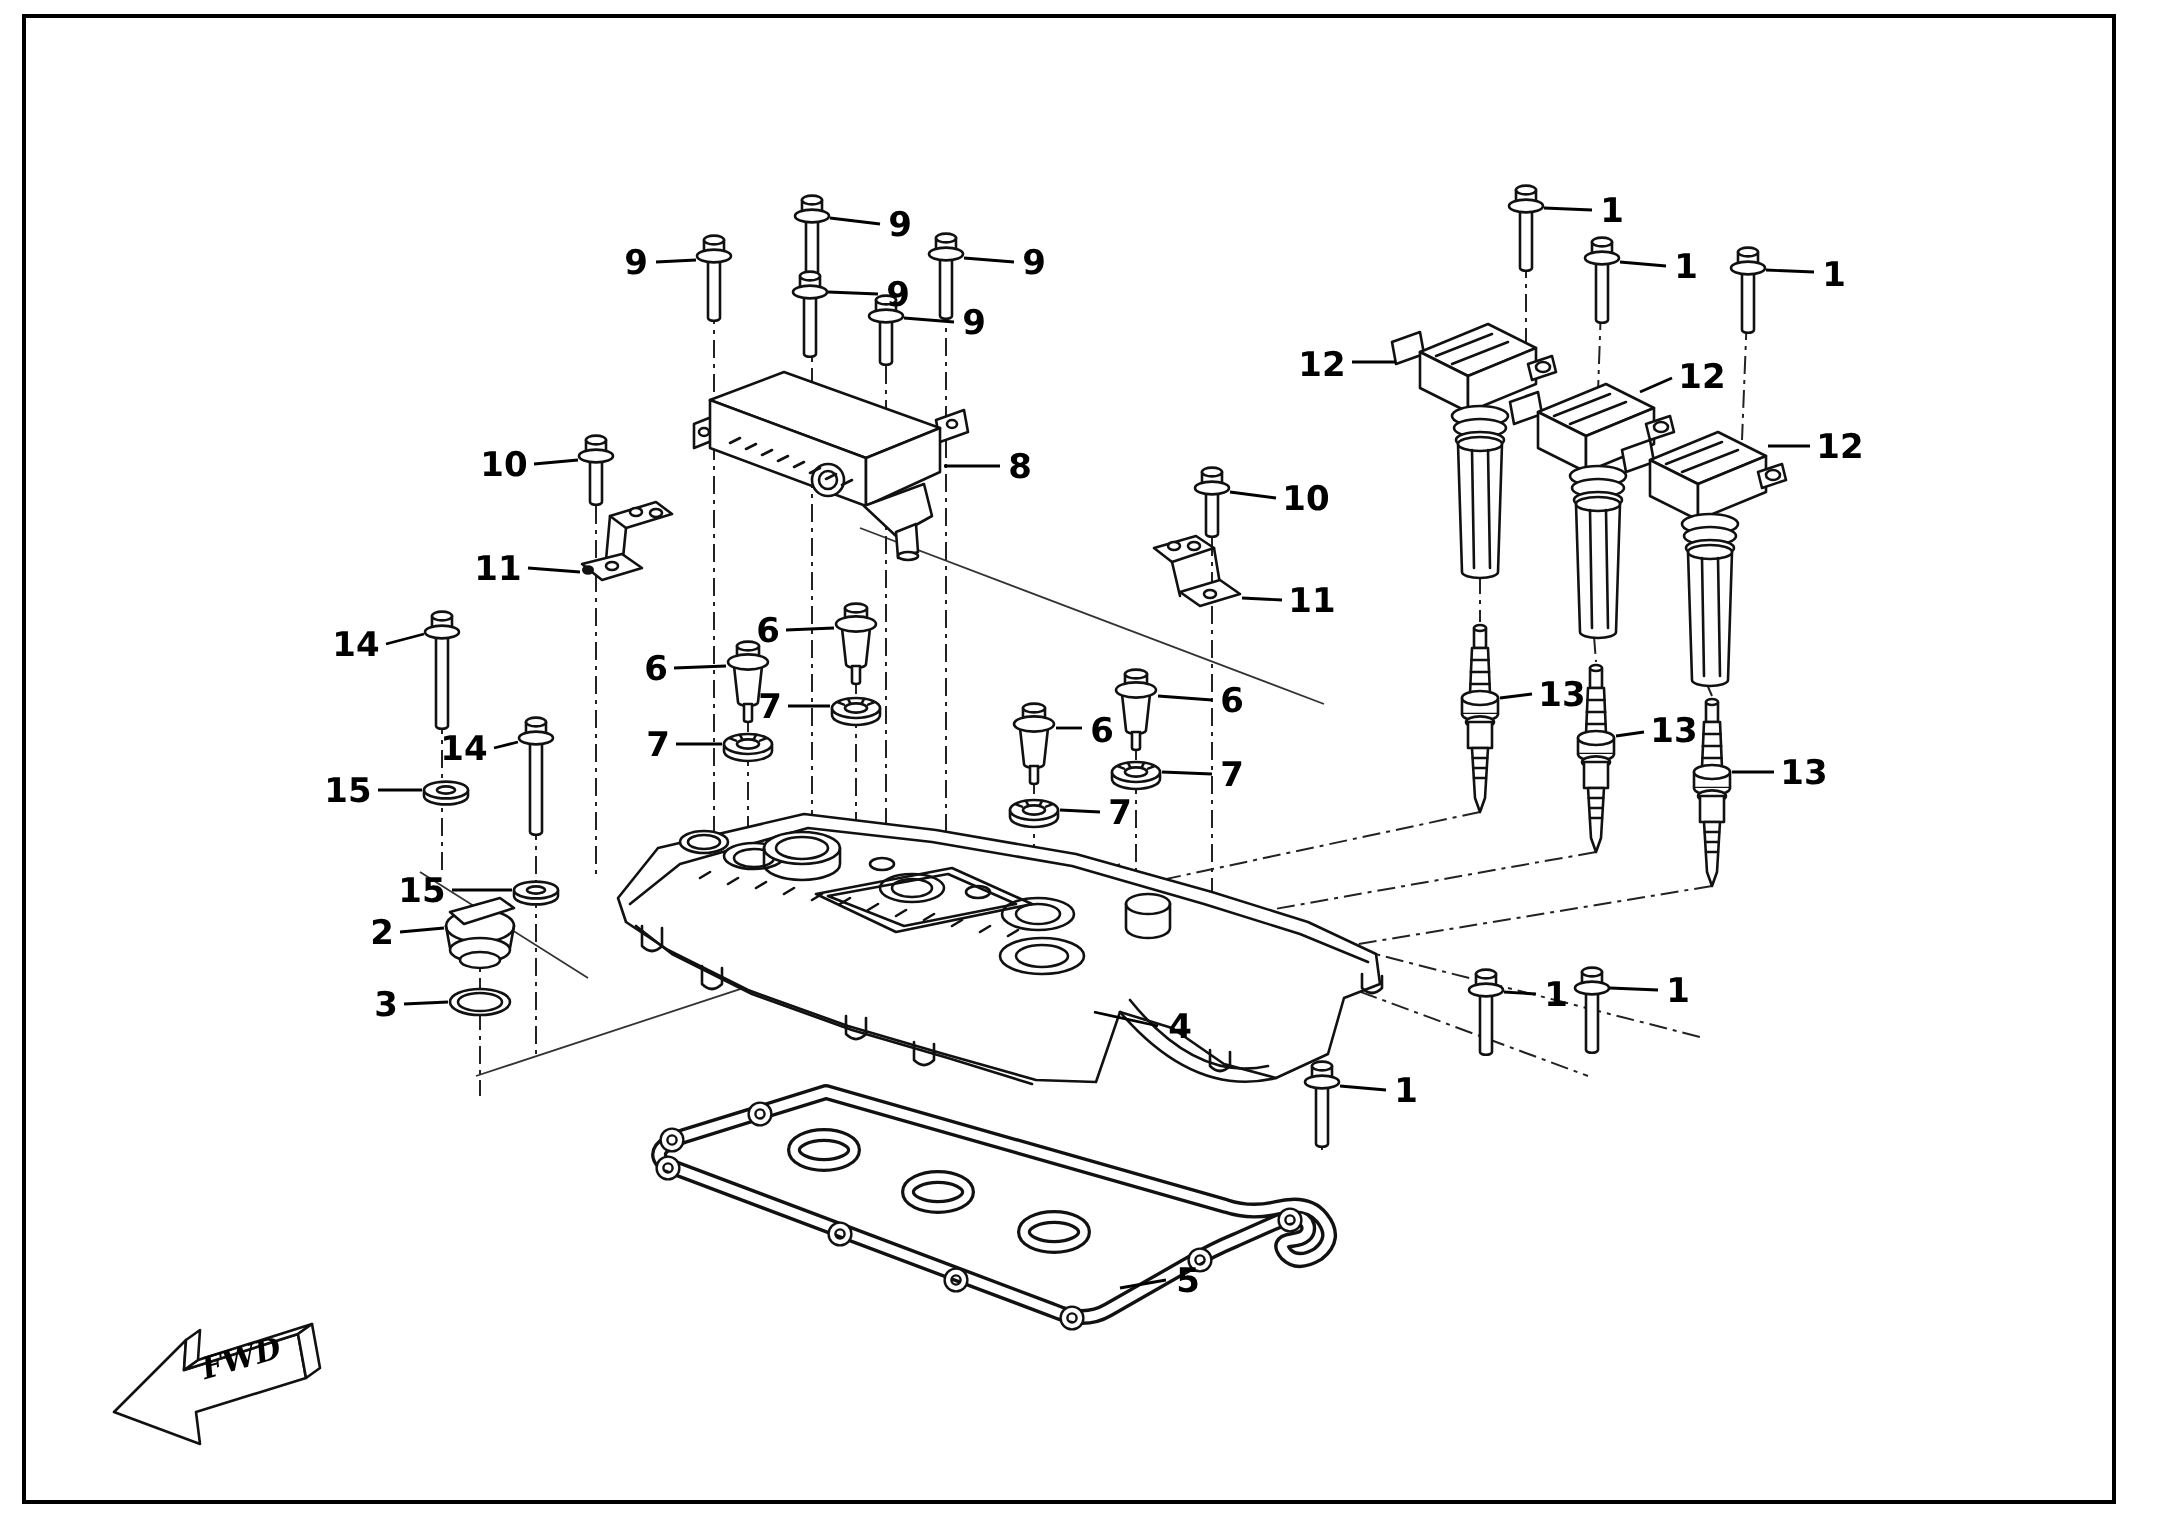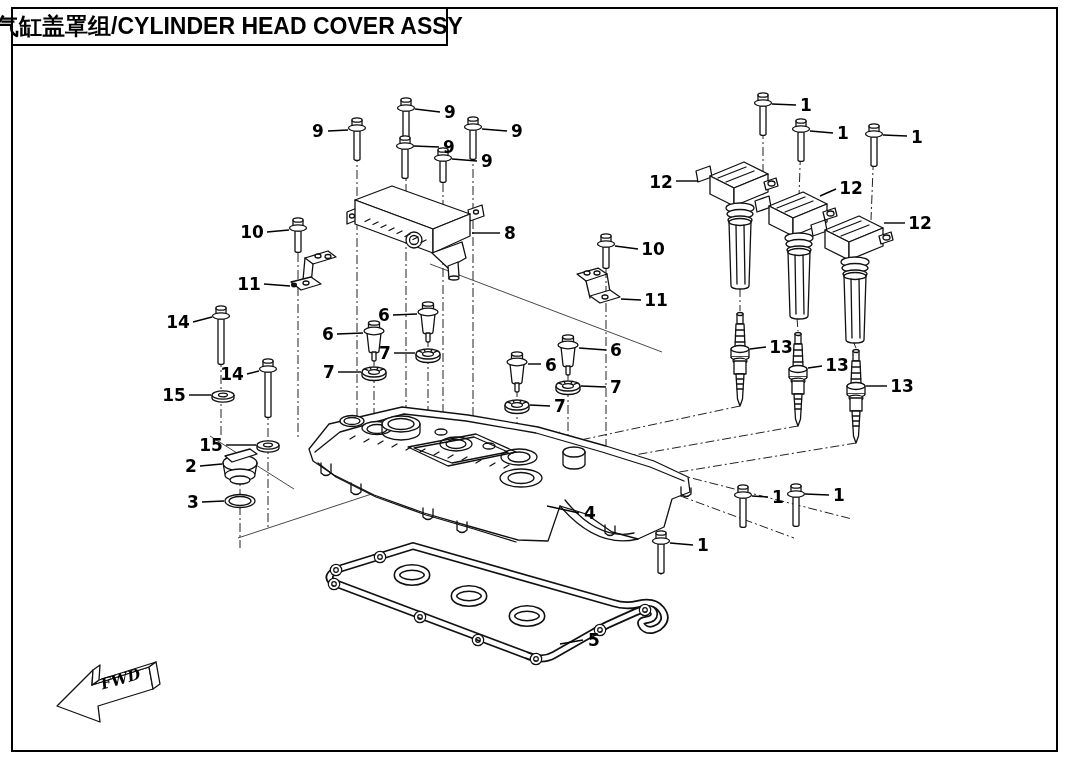--- a/index.html
+++ b/index.html
@@ -359,16 +359,13 @@
 
     <g>
       <path class="s" d="M57,706 L93,670 L92,685 L149,667 L153,689 L98,706 L100,722 Z"></path>
       <path class="s" d="M92,685 L99,680 L156,662 L149,667 Z"></path>
       <path class="s" d="M149,667 L156,662 L160,684 L153,689 Z"></path>
       <path class="s" d="M93,670 L100,665 L99,680 L92,685 Z"></path>
       <text class="fwdtxt" text-anchor="middle" transform="translate(122,684) rotate(-16)">FWD</text>
     </g>
   </svg>
 
-  <div class="title-box">
-    <span>气缸盖罩组/CYLINDER HEAD COVER ASSY</span>
-  </div>
 </div>
 
 </body></html>

